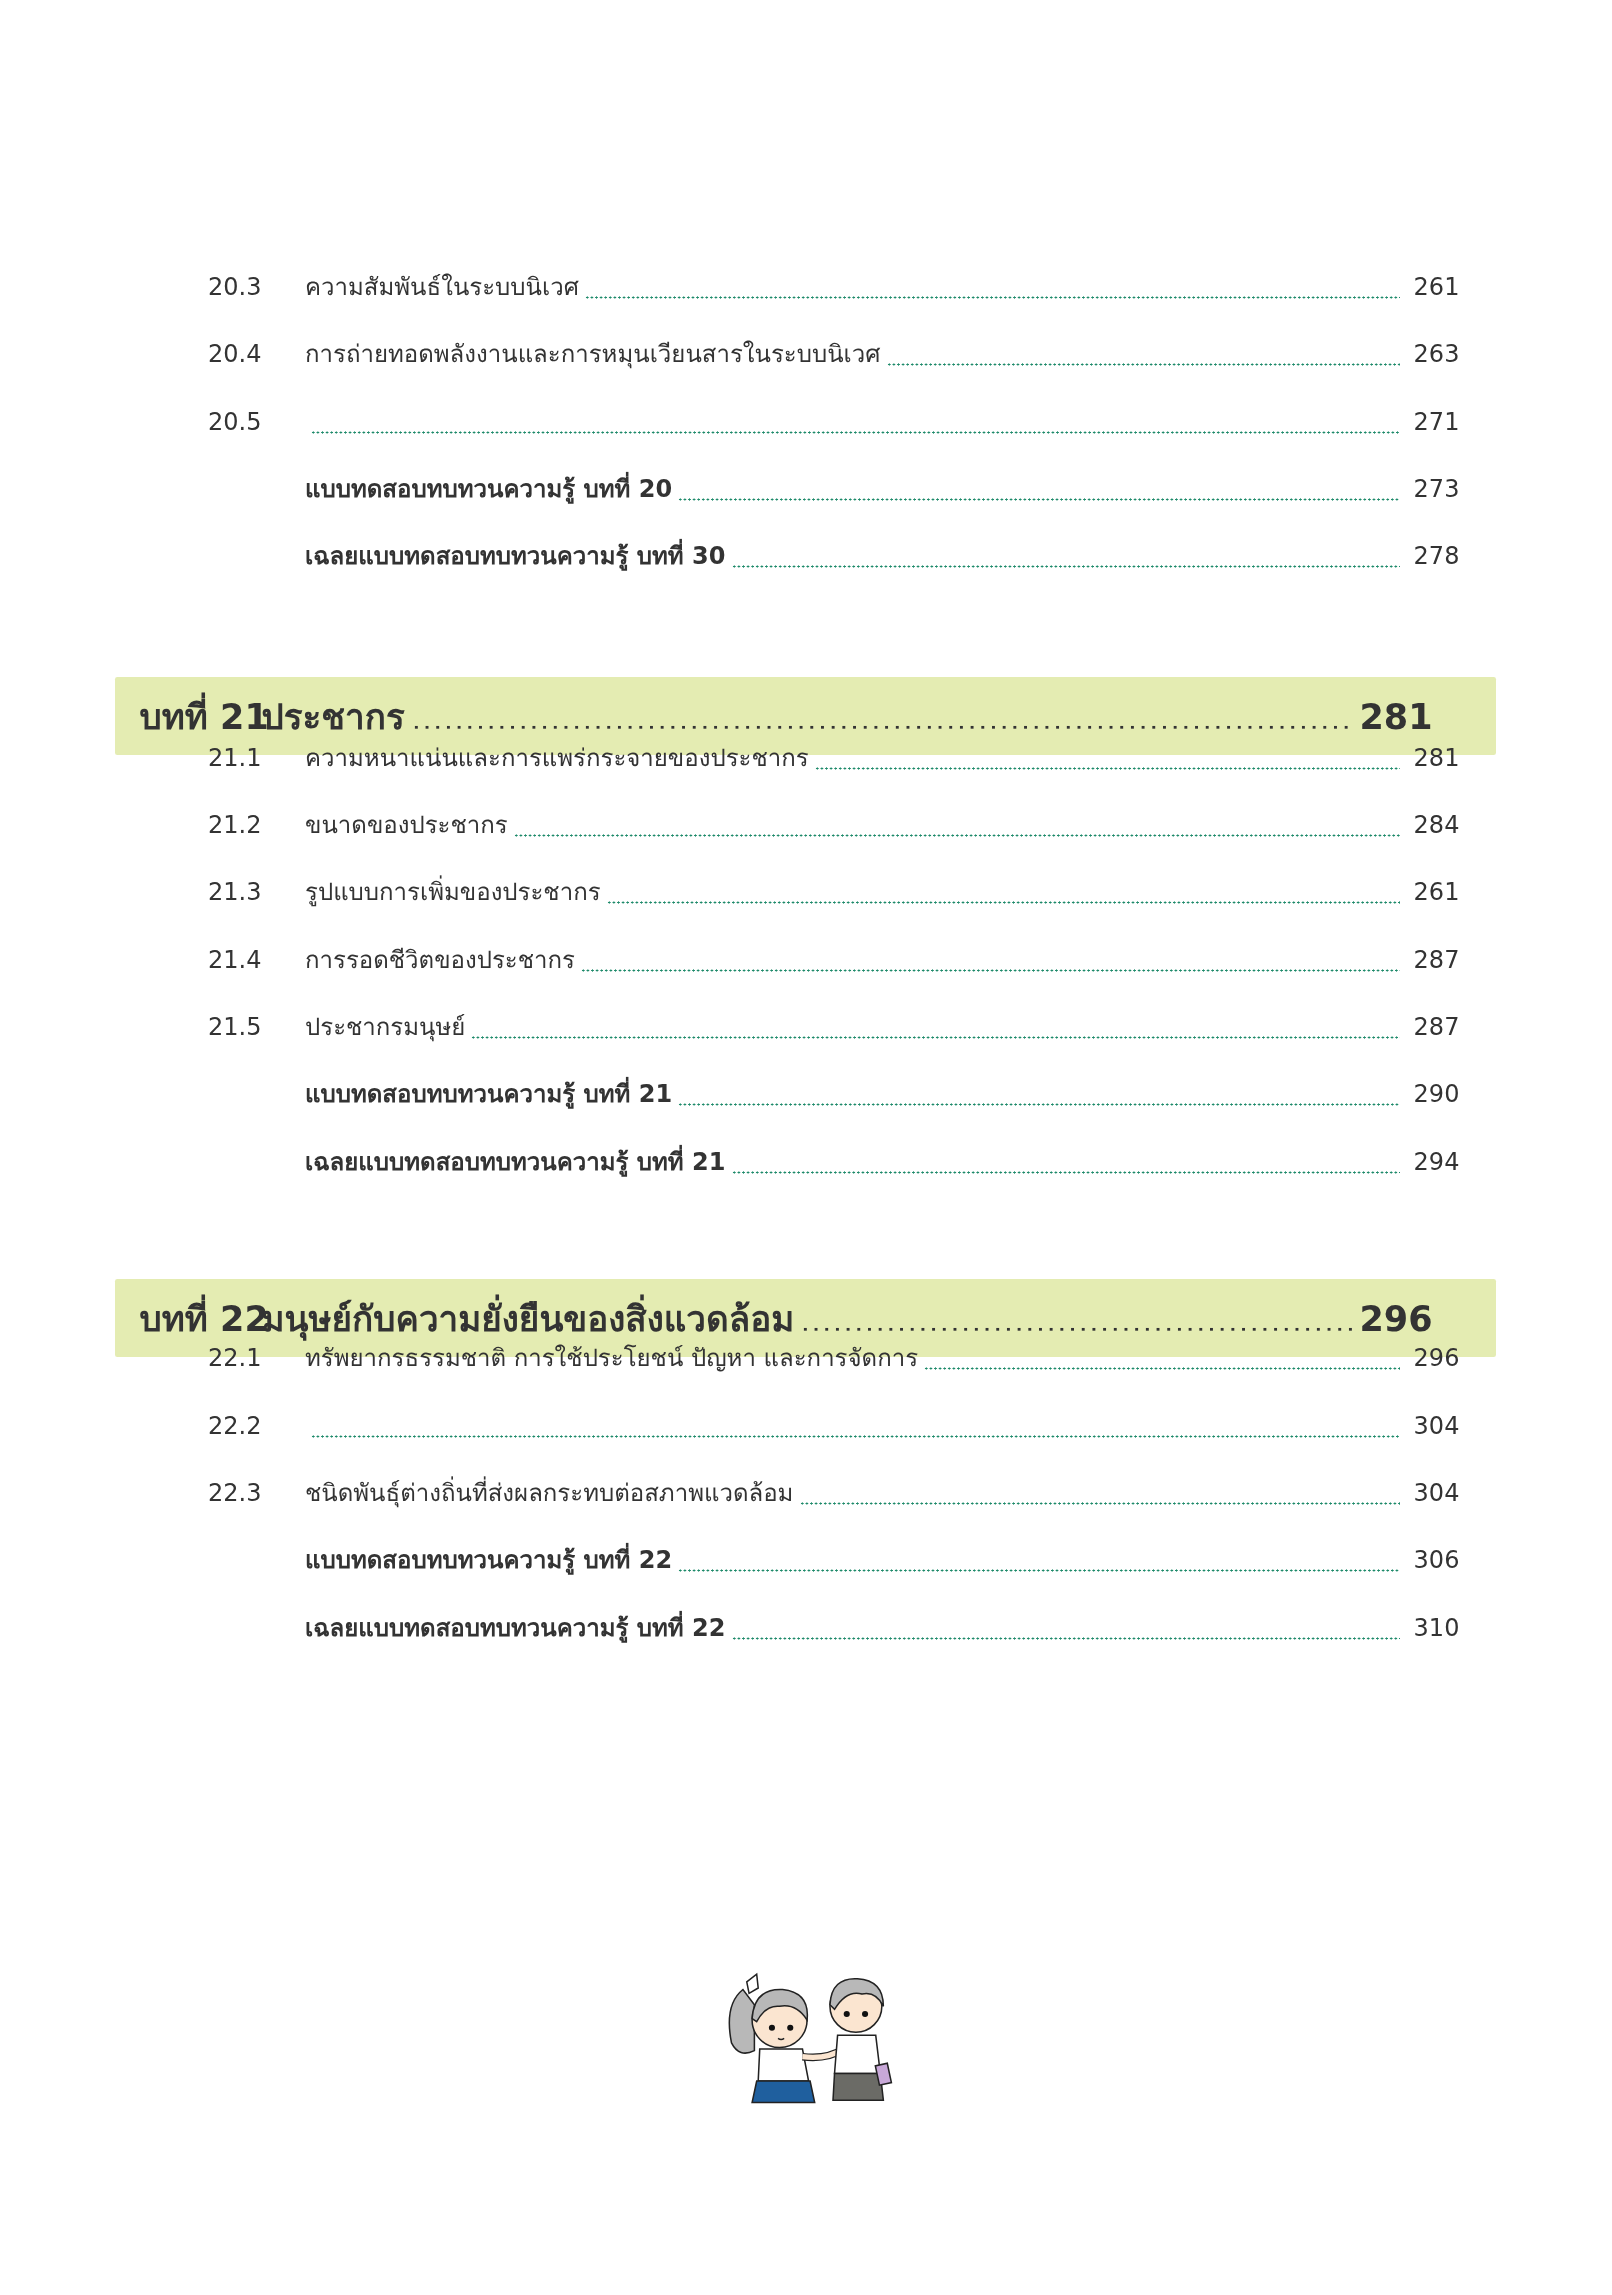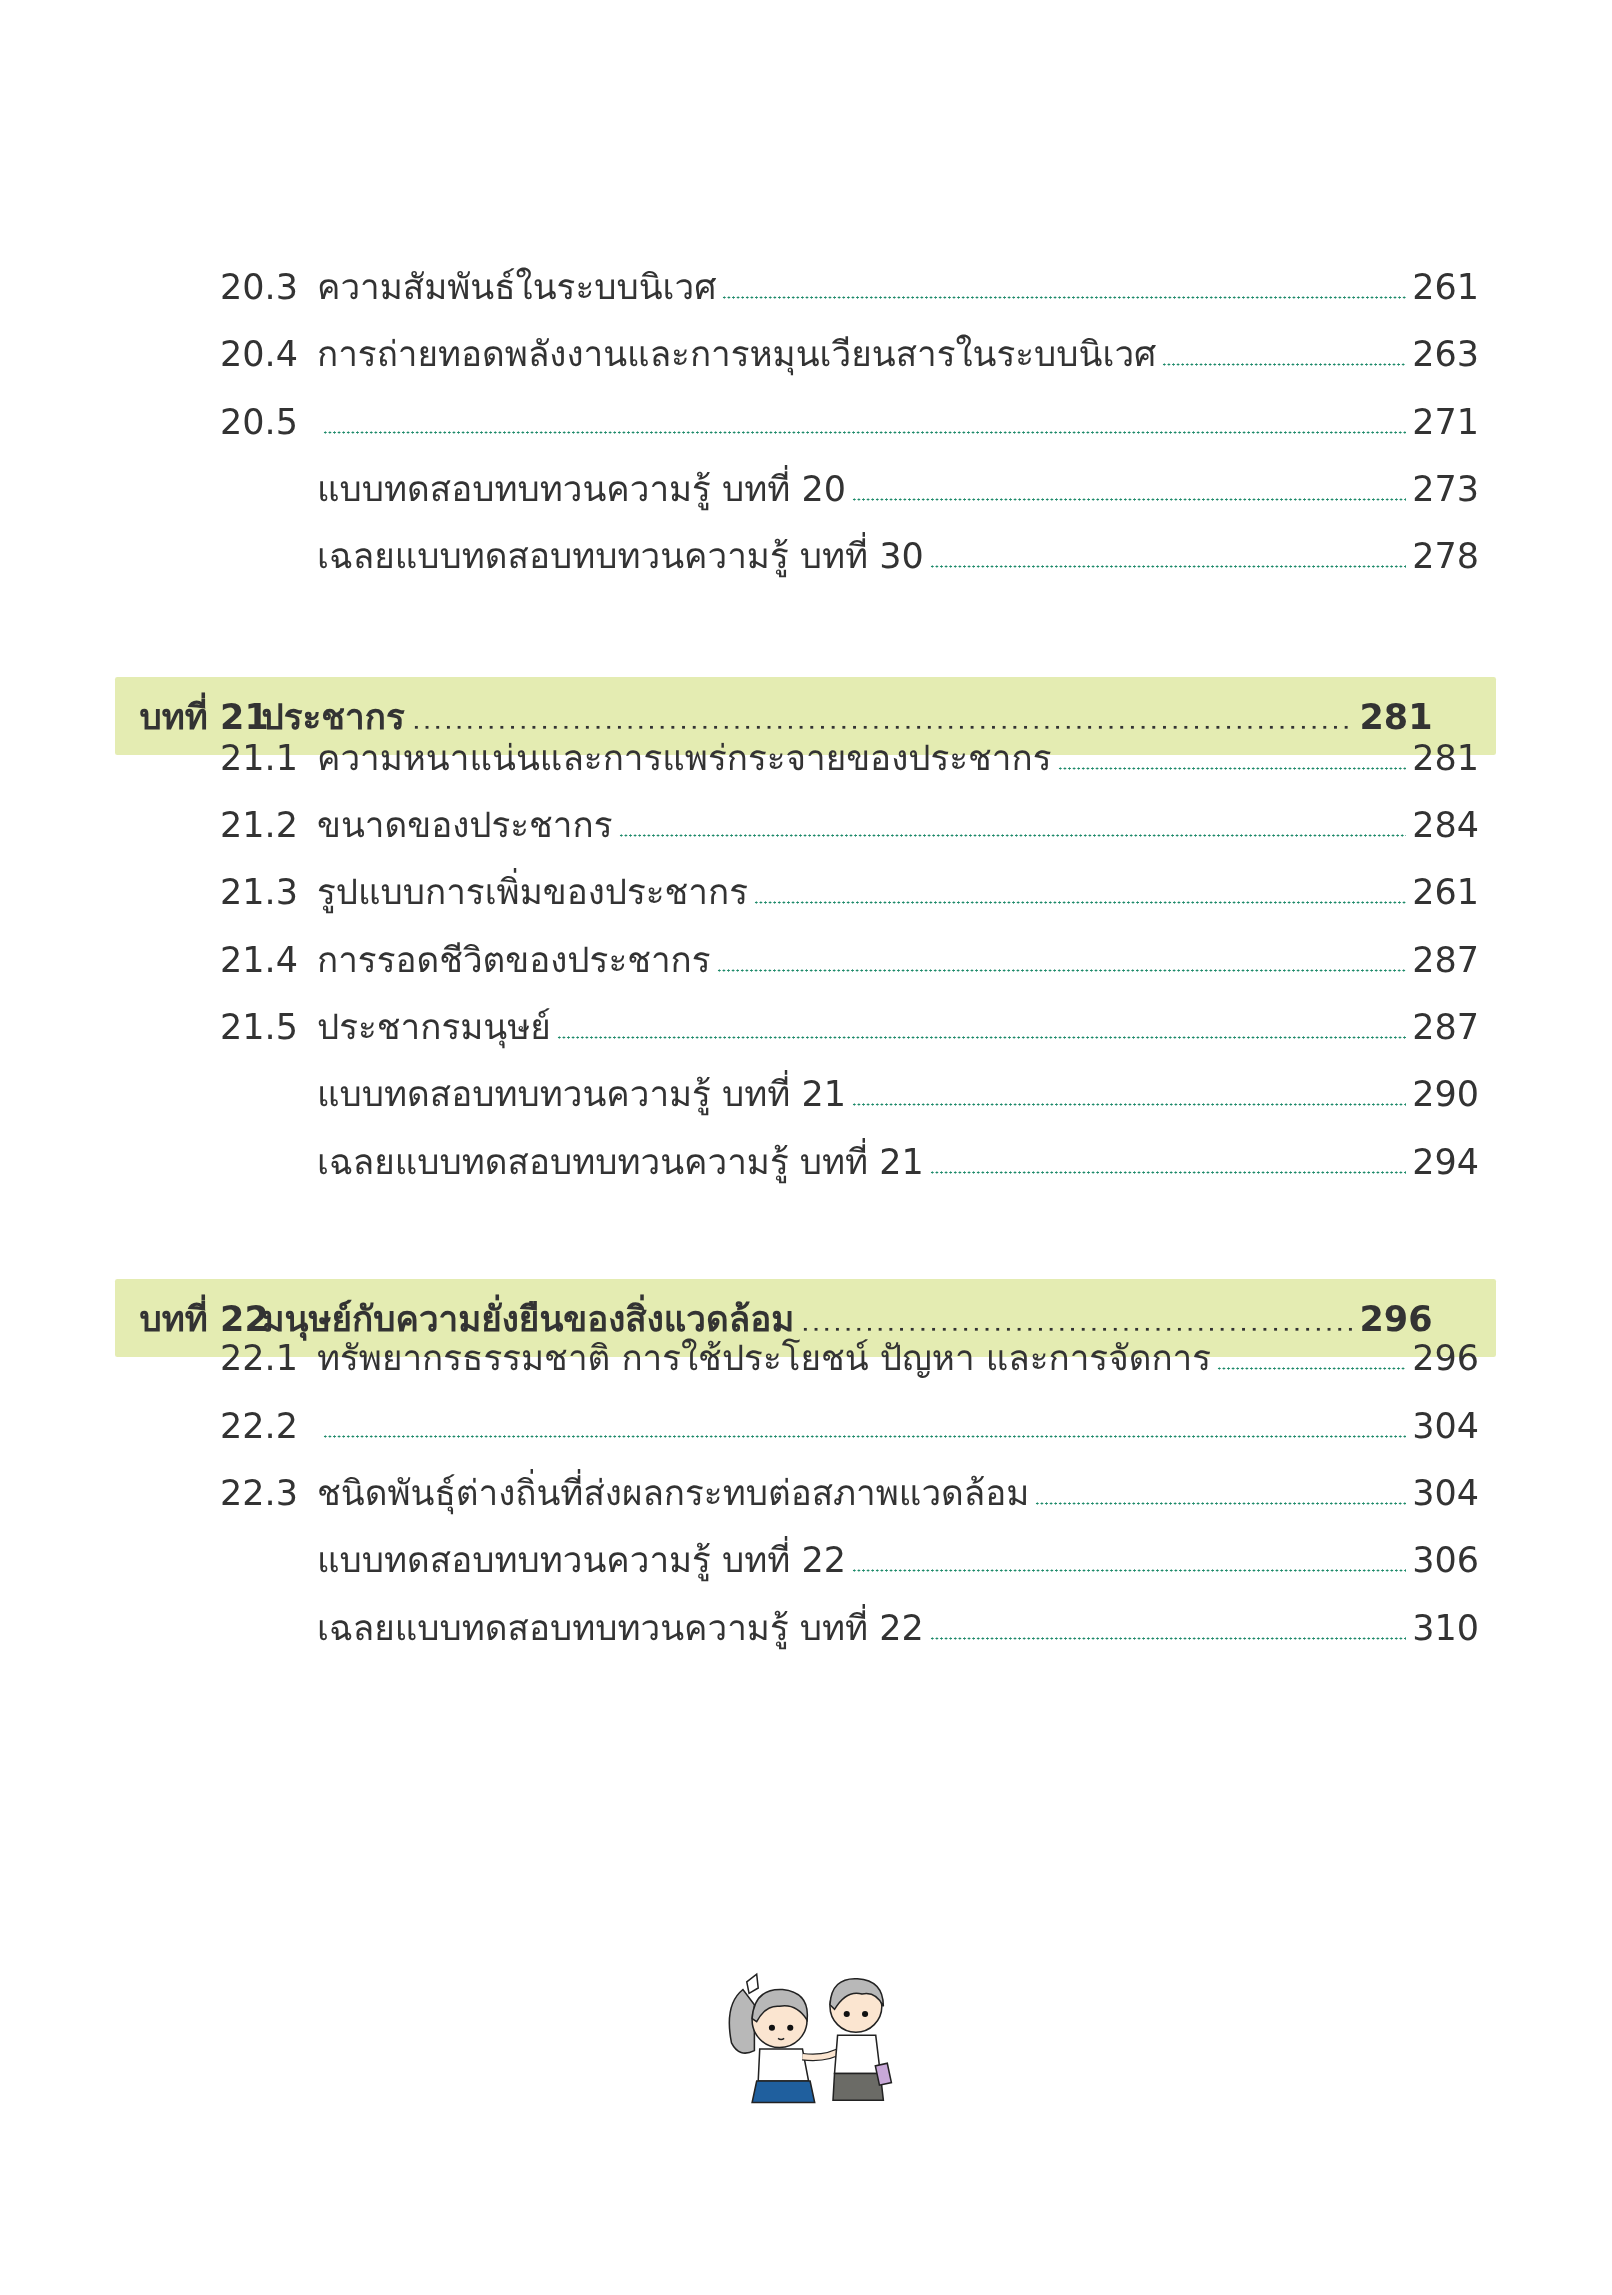--- a/index.html
+++ b/index.html
@@ -1,24 +1,24 @@
 <!DOCTYPE html>
 <html style="font-size:12.2px"><head>
 <meta charset="utf-8">
 <style>
   html, body { margin:0; padding:0; background:#ffffff; }
   body { width:1612px; height:2295px; position:relative; overflow:hidden;
          font-family:"DejaVu Sans", sans-serif; color:#333333; }
   .toc { position:absolute; left:0; top:0; width:1612px; }
-  .row { position:absolute; left:220px; width:1259px; height:46px;
-         display:flex; align-items:flex-end; font-size:35px; line-height:46px; }
+  .row { position:absolute; left:208px; width:1259px; height:46px;
+         display:flex; align-items:flex-end; font-size:24px; line-height:46px; }
   .num { width:97px; flex:none; white-space:nowrap; }
   .title { flex:none; white-space:nowrap; }
   .row.sub .num { visibility:hidden; }
-  .row.sub .title { font-weight:normal;text-align:right; }
+  .row.sub .title { font-weight:bold;text-align:right; }
   .leader { flex:1 1 auto; margin:0 6.1px 10.7px 6.1px; height:3.1px;
             background-image: radial-gradient(circle, #1e8a6a 1px, transparent 1.1px);
             background-size:4.6px 3.1px; background-repeat:repeat-x; }
   .page { flex:none; text-align:center; min-width:61px; white-space:nowrap; }
   .band { position:absolute; left:115px; width:1381px; height:78px; background:#e4ecb2;
           border-radius:2.3px;margin-top:42px; }
   .band .row { left:24.5px; width:1293px; top:17px; font-weight:bold; font-size:35px; }
   .band .num { width:122px; }
   .band .leader { background-image: radial-gradient(circle, #333333 1.5px, transparent 1.8px);
                   background-size:10.7px 4.6px; height:4.6px; margin-bottom:10.7px; }

